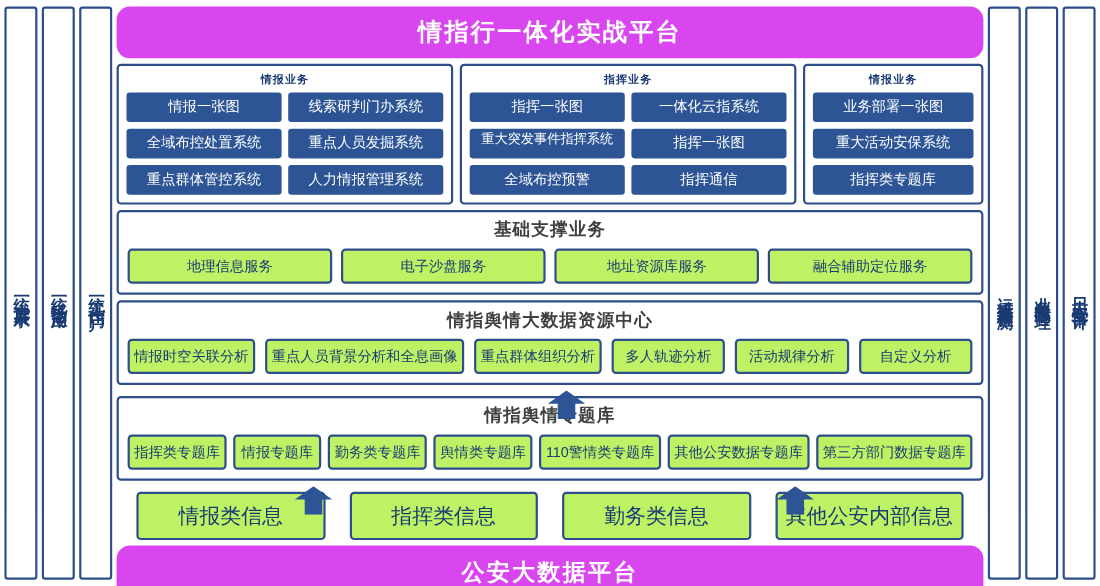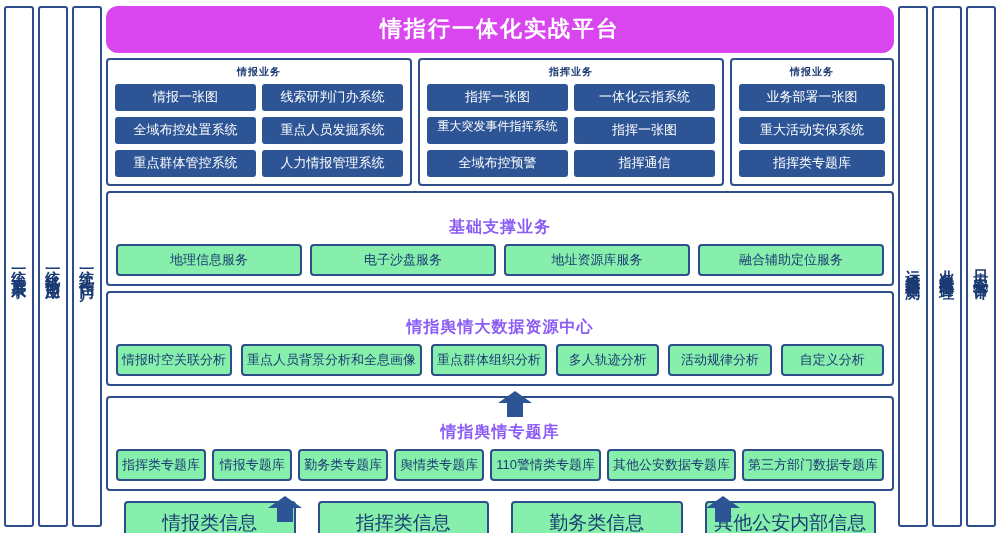--- a/index.html
+++ b/index.html
@@ -56,24 +56,24 @@
   
   .section{
     border:2px solid #2d4e8a;
     border-radius:4px;
     background:#fff;
     padding:5px 8px 8px;
     box-sizing:border-box;
   }
   .section-title{
     text-align:center;
-    color:#8b5cf6;
+    color:#404040;
     font-weight:bold;
     font-size:16px;
-    margin:19px 0 6px;
+    margin:1px 0 6px;
     letter-spacing:1px;
   }
 
   
   .grouprow{display:flex;gap:6px;}
   .group{
     border:2px solid #2d4e8a;
     border-radius:4px;
     padding:4px 7px 7px;
     box-sizing:border-box;
@@ -102,21 +102,21 @@
     white-space:nowrap;
     overflow:hidden;
   }
   .pill.tall{padding:3px 2px;white-space:normal;}
   .pill.sm{font-size:12px;}
 
   
   .chip{
     border:2px solid #2d4e8a;
     border-radius:4px;
-    background:#86efac;
+    background:#bef264;
     color:#1a3a73;
     font-size:13px;
     text-align:center;
     padding:5px 4px;
     white-space:nowrap;
     box-sizing:border-box;
   }
   .rowflex{display:flex;gap:8px;}
   .rowflex > *{flex:1;}
 

